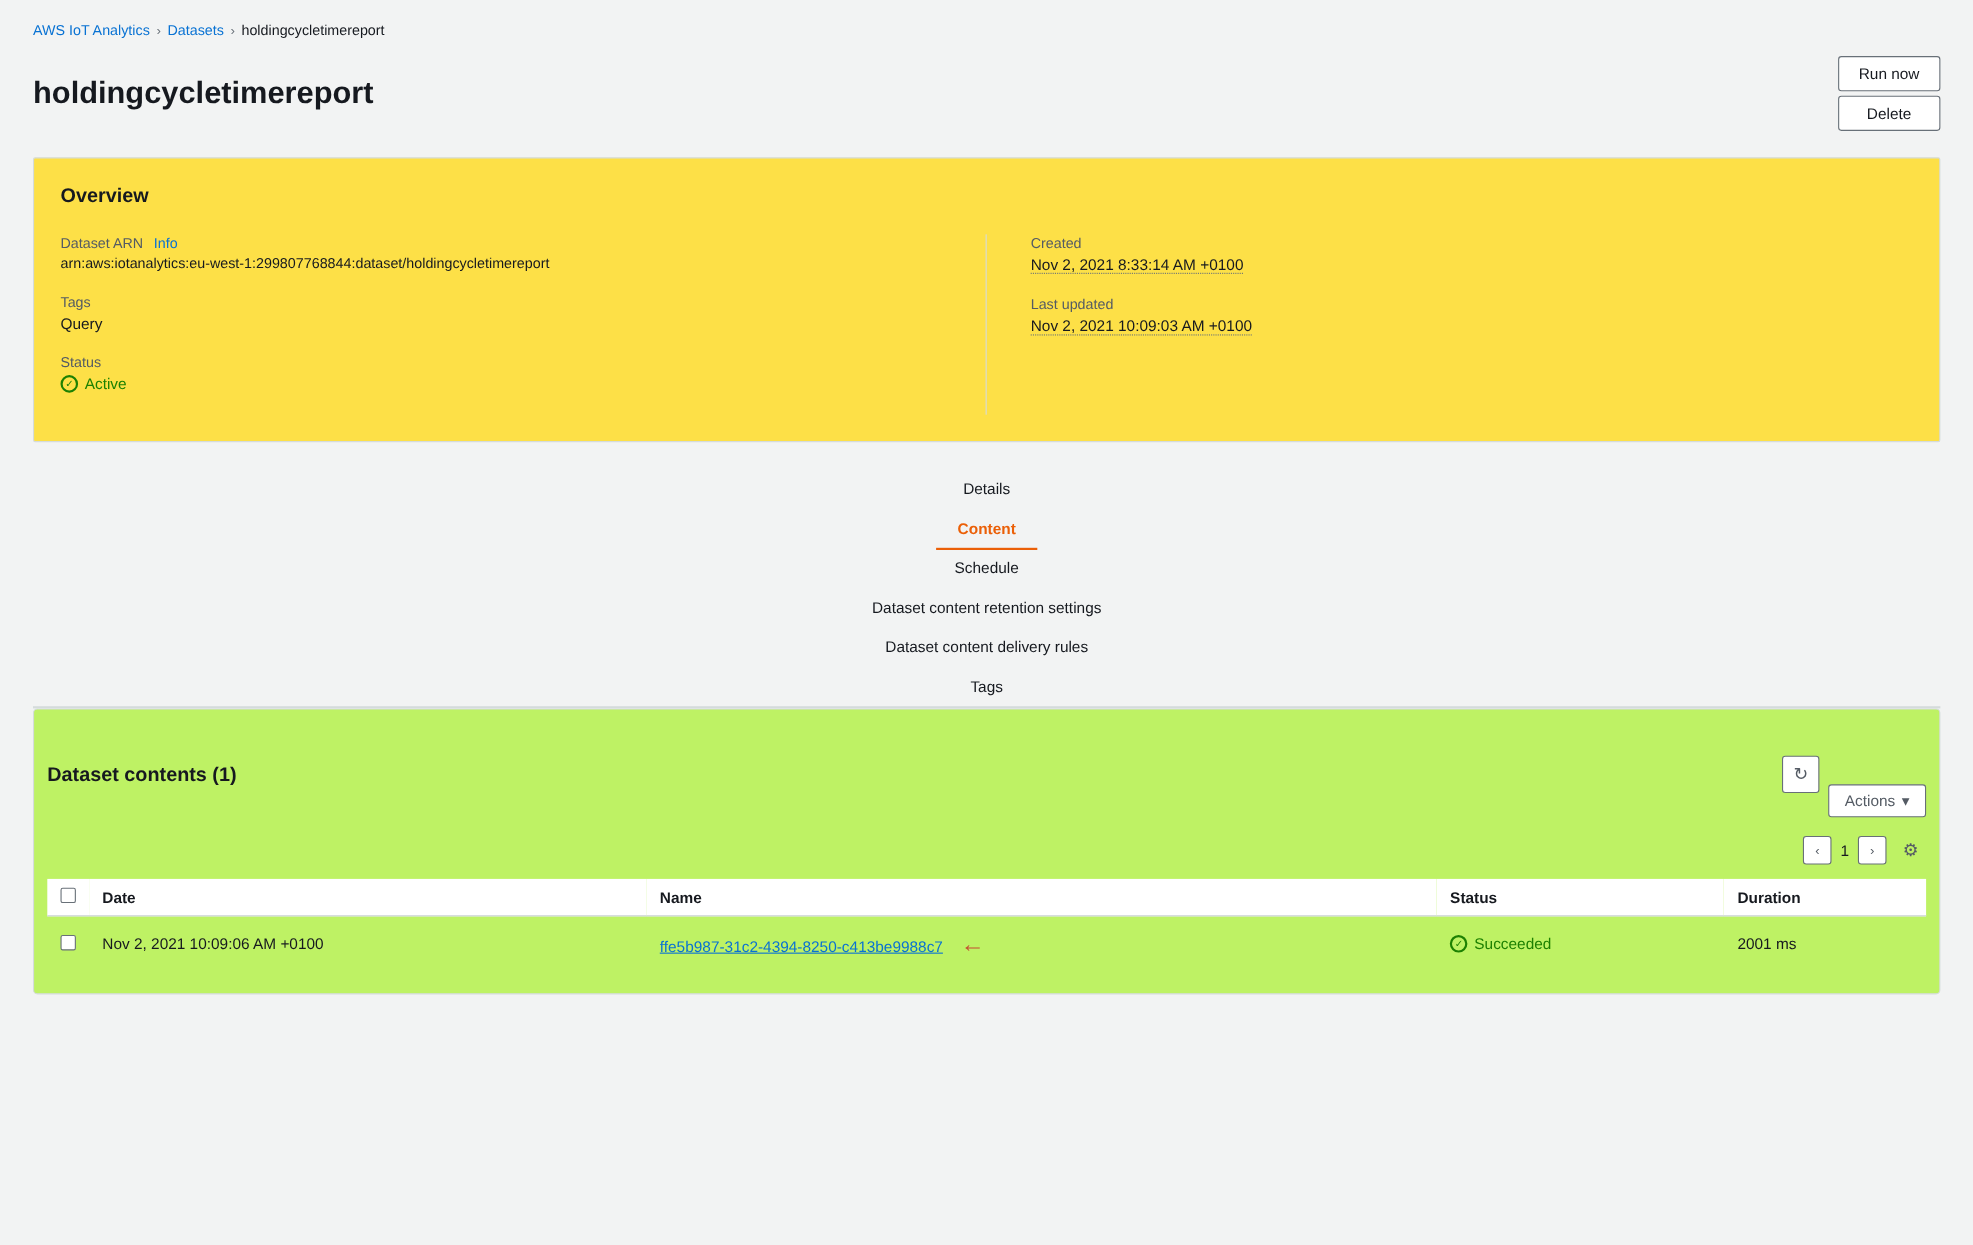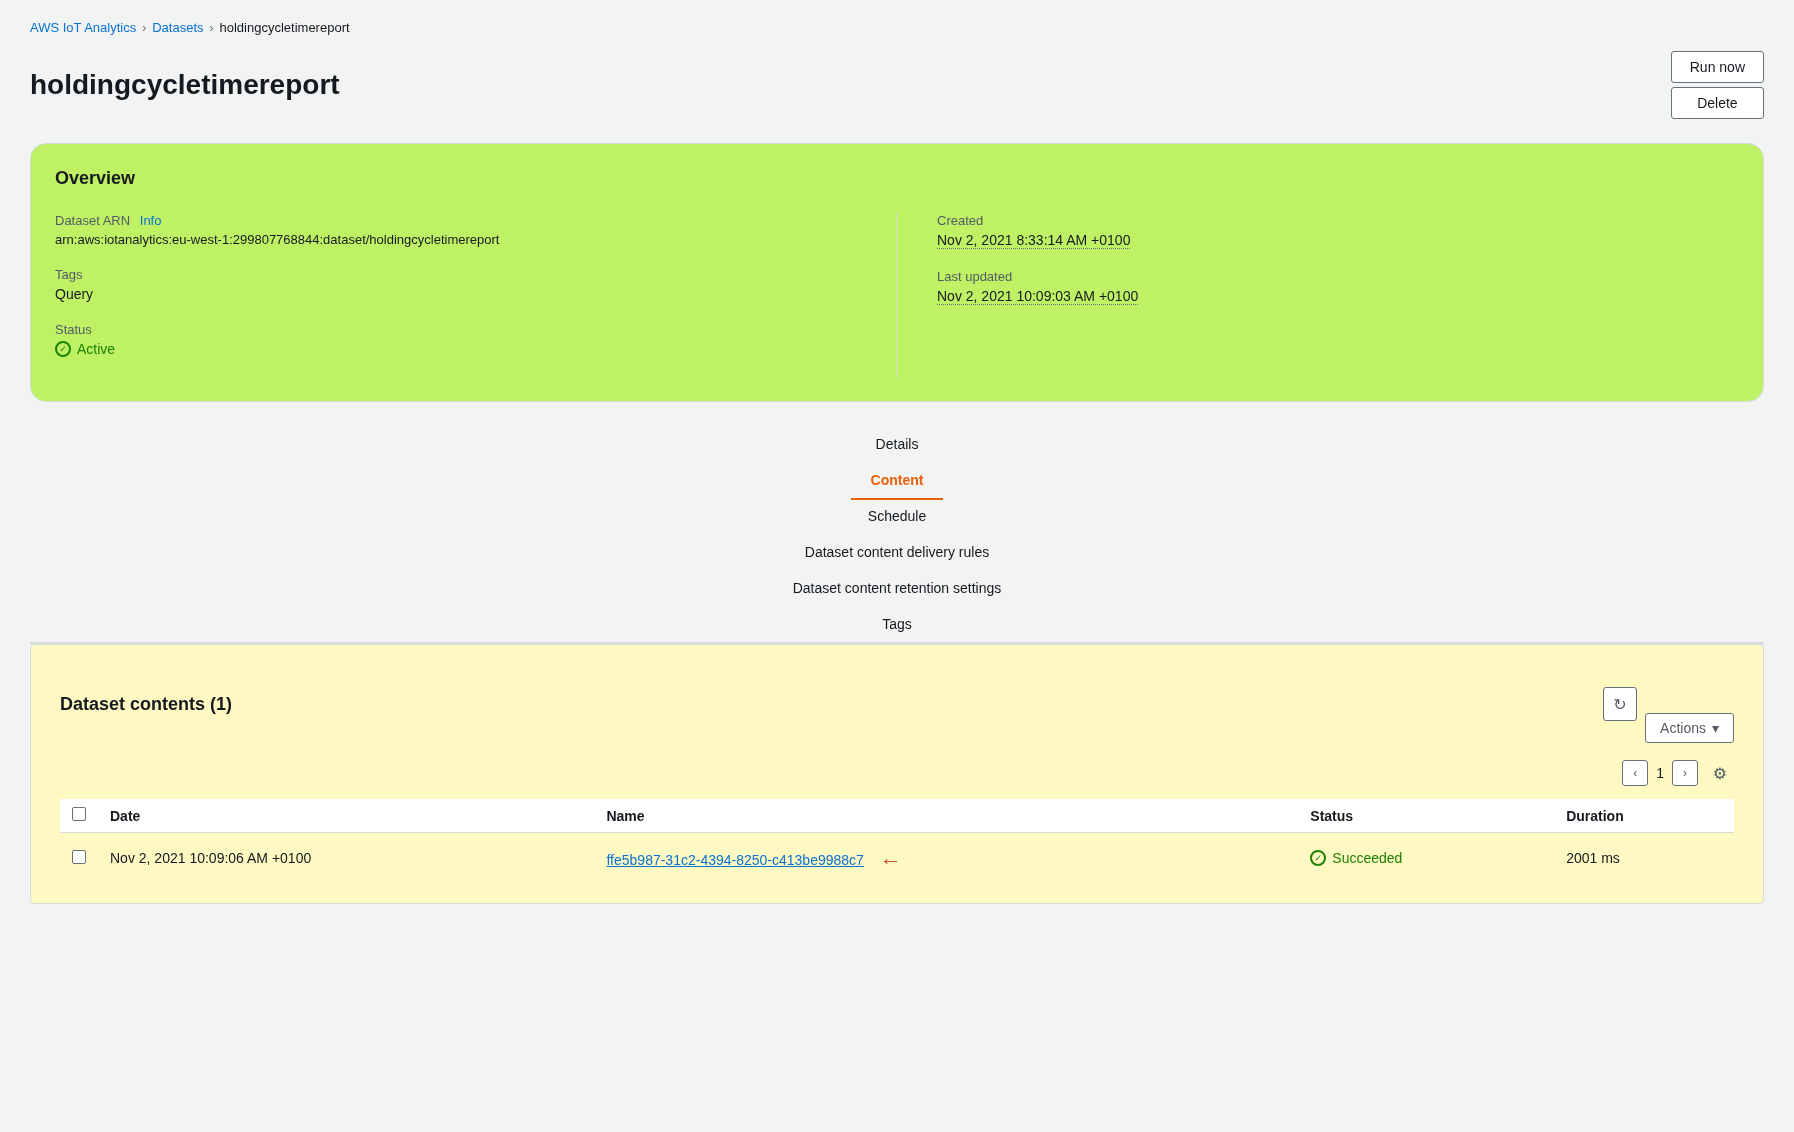--- a/index.html
+++ b/index.html
@@ -56,23 +56,23 @@
       border-radius: 3px;
       cursor: pointer;
       font-size: 14px;
       font-weight: 400;
       border: 1px solid #687078;
       background: #ffffff;
       color: #16191f;
     }
     
     .card {
-      background: #bef264;
+      background: #fde047;
       border: 1px solid #d5dbdb;
-      border-radius: 16px;
+      border-radius: 2px;
       padding: 24px;
       margin-bottom: 24px;
     }
     .card-title {
       font-size: 18px;
       font-weight: 700;
       margin-bottom: 24px;
     }
     .overview-grid {
       display: grid;
@@ -156,24 +156,24 @@
       margin-bottom: -2px;
       white-space: nowrap;
     }
     .tab-item.active {
       color: #eb5f07;
       border-bottom: 2px solid #eb5f07;
       font-weight: 600;
     }
     
     .contents-card {
-      background: #fef9c3;
+      background: #bef264;
       border: 1px solid #d5dbdb;
       border-radius: 4px;
-      padding: 20px 29px;
+      padding: 20px 12px;
       margin-top: 0;
     }
     .contents-header {
       display: flex;
       align-items: center;
       justify-content: space-between;
       margin-bottom: 16px;
     }
     .contents-title {
       font-size: 18px;
@@ -363,22 +363,22 @@
         </div>
       </div>
     </div>
   </div>
 
   <div class="tabs-container">
     <div class="tabs-list">
       <div class="tab-item">Details</div>
       <div class="tab-item active">Content</div>
       <div class="tab-item">Schedule</div>
+      <div class="tab-item">Dataset content retention settings</div>
       <div class="tab-item">Dataset content delivery rules</div>
-      <div class="tab-item">Dataset content retention settings</div>
       <div class="tab-item">Tags</div>
     </div>
   </div>
 
   <div class="contents-card">
     <div class="contents-header">
       <div class="contents-title">Dataset contents (1)</div>
       <div class="contents-actions">
         <button class="refresh-btn">↻</button>
         <button class="actions-btn">

